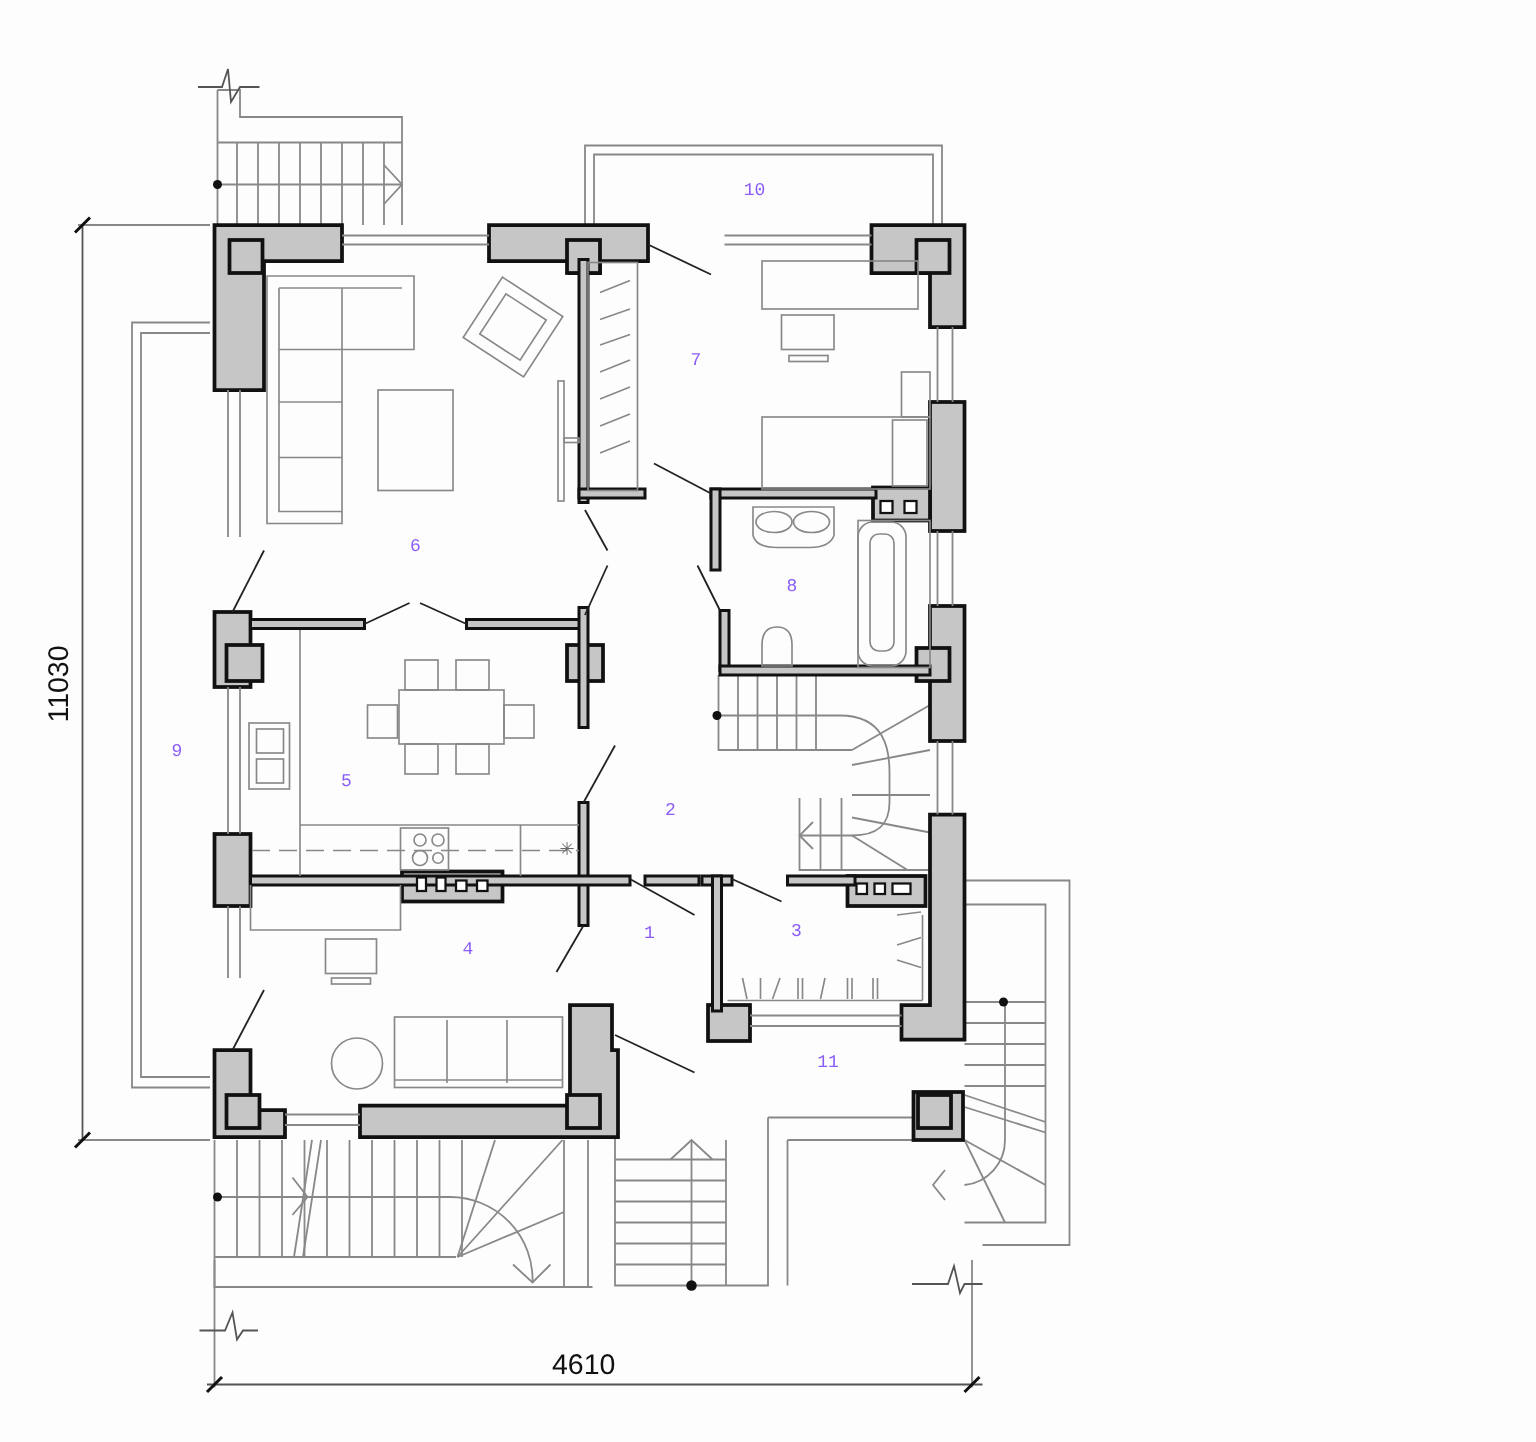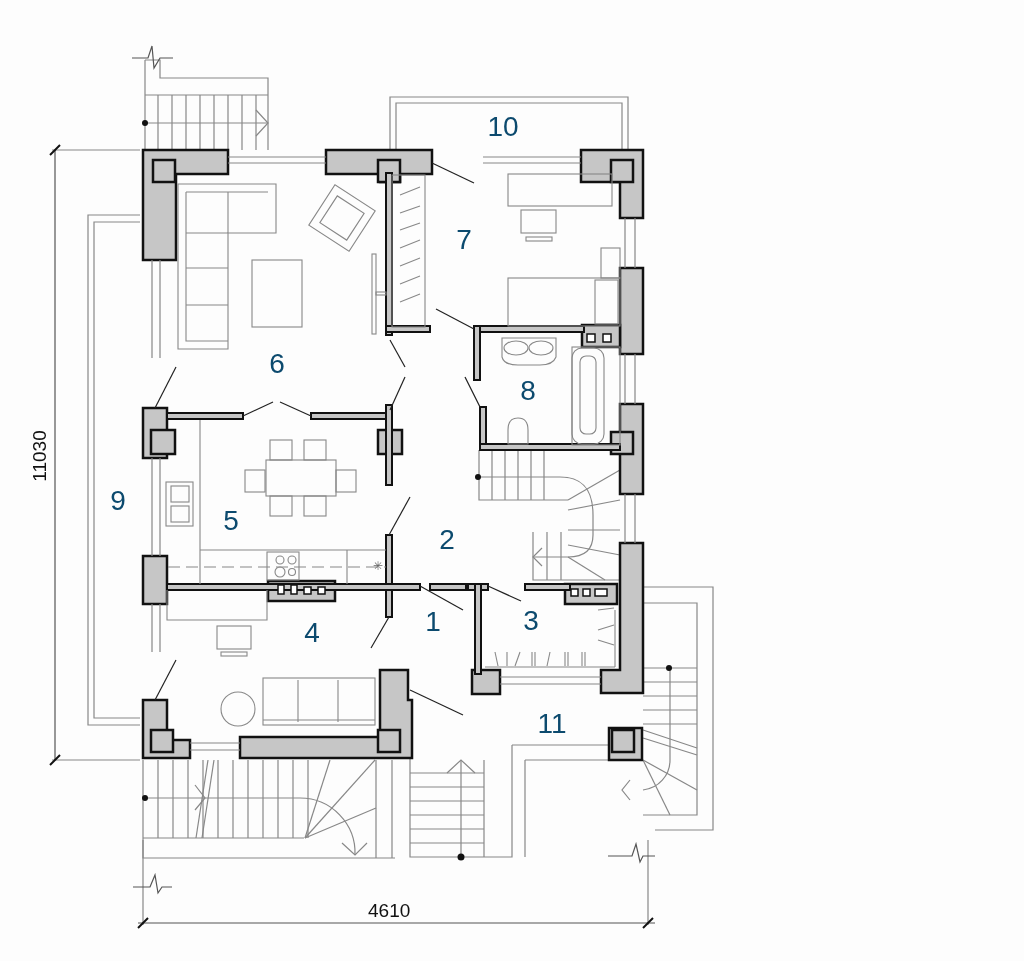--- a/index.html
+++ b/index.html
@@ -1,18 +1,18 @@
 <!DOCTYPE html>
 <html><head>
 <meta charset="utf-8">
 <style>
   html, body { margin:0; padding:0; background:#fdfdfd; }
   body { width:1024px; height:961px; position:relative; overflow:hidden; font-family:"Liberation Sans", sans-serif; }
   #plan { position:absolute; left:0; top:0; }
-  .lbl { position:absolute; font-size:28px; color:#0c4a6e; transform:translate(-50%,-50%); font-family:Liberation Sans, sans-serif; }
+  .lbl { position:absolute; font-size:12px; color:#8b5cf6; transform:translate(-50%,-50%); font-family:Liberation Mono, monospace; }
   .dim { position:absolute; font-size:19px; color:#111; font-family:"Liberation Sans", sans-serif; }
   .dim-v { transform:translate(-50%,-50%) rotate(-90deg); }
 </style>
 </head>
 <body>
 
 <svg id="plan" width="1024" height="961" viewBox="0 0 1024 961" xmlns="http://www.w3.org/2000/svg">
   <g fill="none" stroke="#888" stroke-width="1.2">
 
     <path d="M140 215 H88 V725 H140"></path>
@@ -336,16 +336,16 @@
 <div class="lbl" style="left:433px;top:622px;">1</div>
 <div class="lbl" style="left:447px;top:540px;">2</div>
 <div class="lbl" style="left:531px;top:621px;">3</div>
 <div class="lbl" style="left:312px;top:633px;">4</div>
 <div class="lbl" style="left:231px;top:521px;">5</div>
 <div class="lbl" style="left:277px;top:364px;">6</div>
 <div class="lbl" style="left:464px;top:240px;">7</div>
 <div class="lbl" style="left:528px;top:391px;">8</div>
 <div class="lbl" style="left:118px;top:501px;">9</div>
 <div class="lbl" style="left:503px;top:127px;">10</div>
-<div class="lbl" style="left:552px;top:724px;">11</div>
+<div class="lbl" style="left:552px;top:708px;">11</div>
 
 <div class="dim" style="left:368px;top:900px;">4610</div>
 <div class="dim dim-v" style="left:40px;top:456px;">11030</div>
 
 </body></html>

